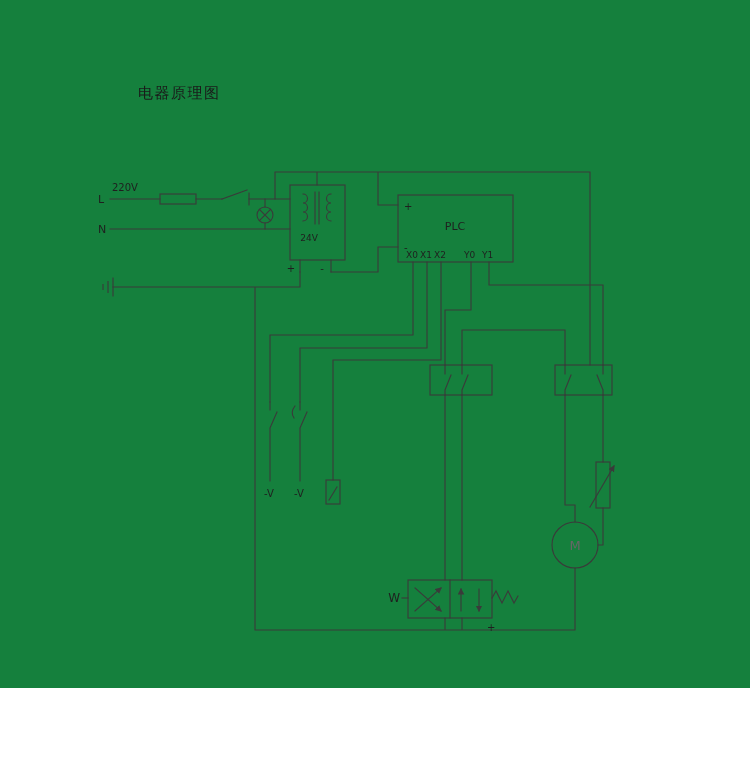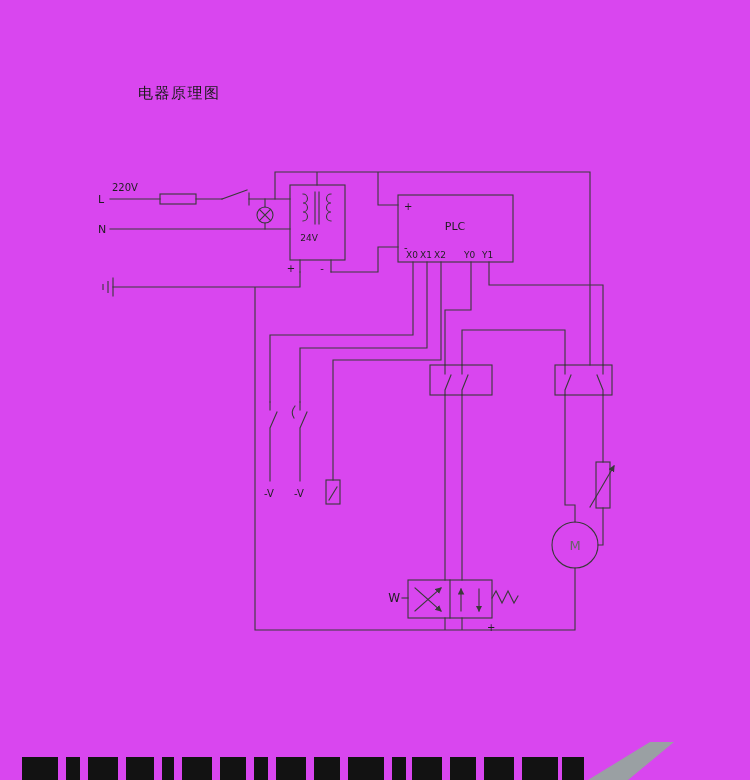--- a/index.html
+++ b/index.html
@@ -1,17 +1,17 @@
 <!DOCTYPE html>
 <html><head>
 <meta charset="utf-8">
 <style>
   html,body{margin:0;padding:0;background:#fff;}
   .stage{
-    position:relative;width:750px;height:780px;background:#d946ef;
+    position:relative;width:750px;height:688px;background:#15803d;
     overflow:hidden;font-family:"DejaVu Sans",sans-serif;
   }
   .title{
     position:absolute;left:138px;top:84px;font-size:15px;color:#1a1a1a;
     letter-spacing:1.5px;font-family:"DejaVu Sans",sans-serif;
   }
   svg.diagram{position:absolute;left:0;top:0;}
   svg text{font-family:"DejaVu Sans",sans-serif;fill:#1f1f1f;}
   svg text.motor-label{fill:#666666;}
 </style>

